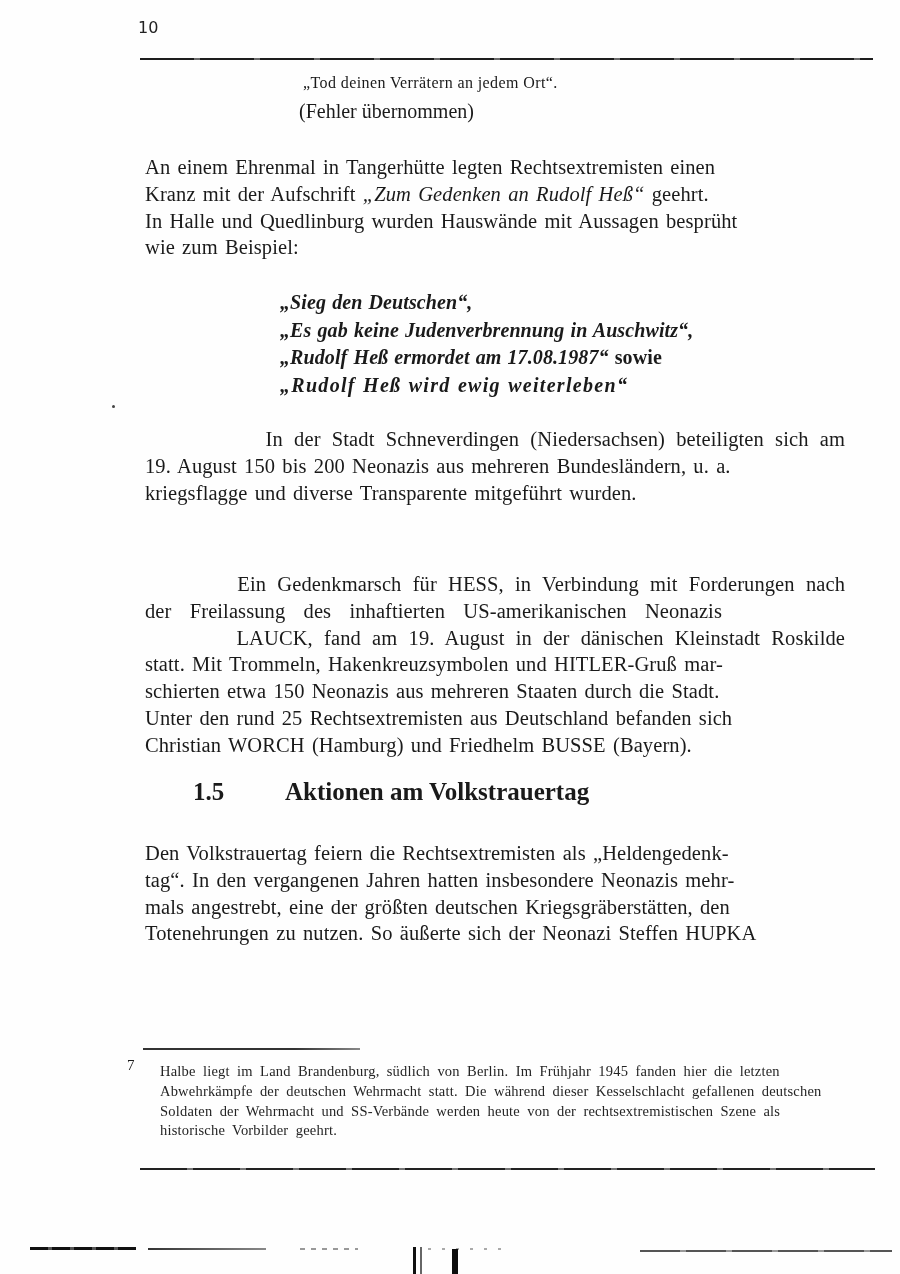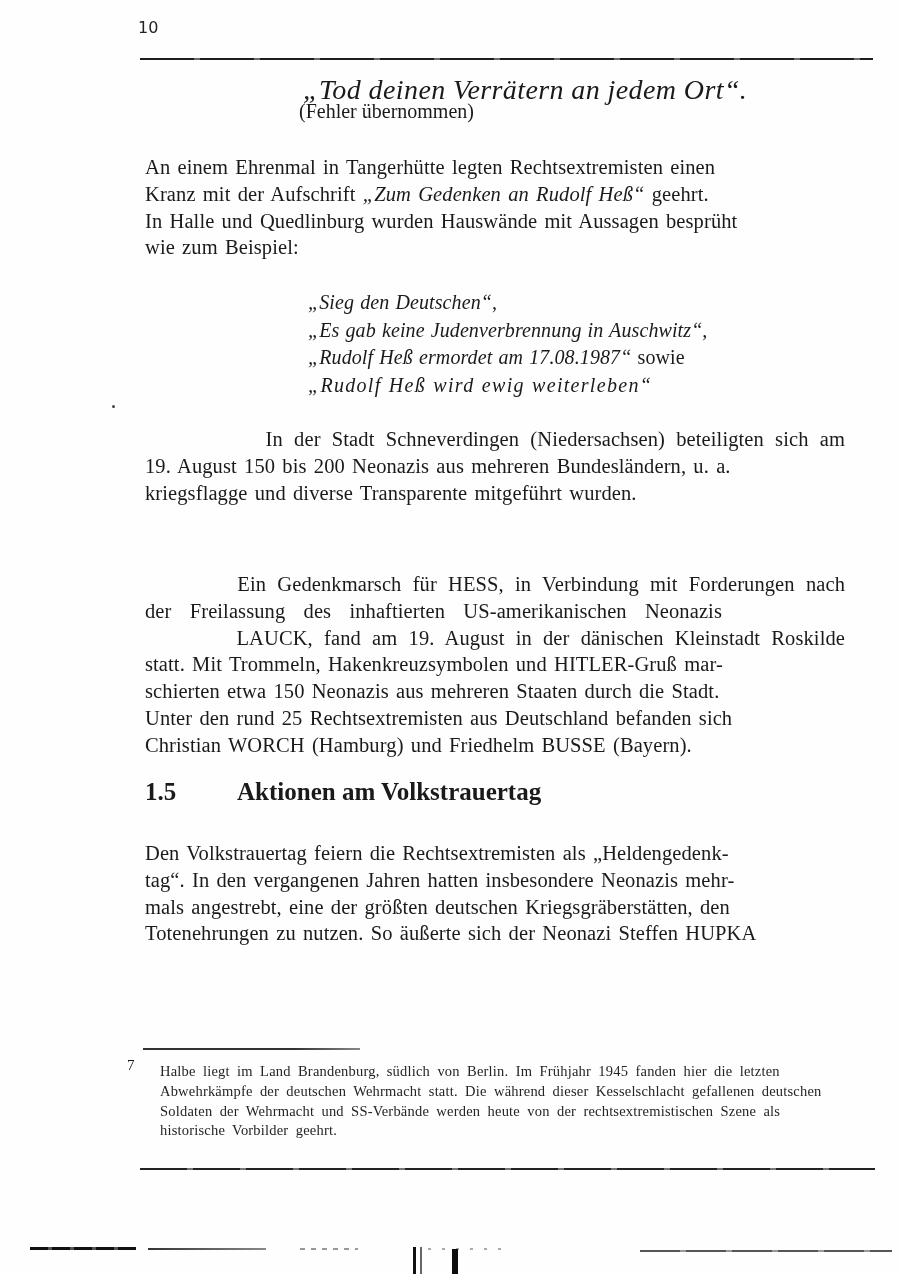--- a/index.html
+++ b/index.html
@@ -36,22 +36,21 @@
     left: 140px; top: 1168px; width: 735px; height: 2px;
     background: repeating-linear-gradient(90deg, #222 0 47px, #777 47px 53px);
   }
   .rule-footnote {
     left: 143px; top: 1048px; width: 217px; height: 2px;
     background: linear-gradient(90deg, #333 0 70%, #888 100%);
   }
   .epigraph-quote {
     position: absolute;
     left: 303px; top: 74px;
-    font-style: italic;
-    font-size: 28px;
+    font-size: 16px;
     letter-spacing: 0.4px;
     white-space: nowrap;
   }
   .epigraph-note {
     position: absolute;
     left: 299px; top: 100px;
     font-size: 20px;
     white-space: nowrap;
   }
   .para {
@@ -66,22 +65,23 @@
     white-space: nowrap;
     word-spacing: 2px;
     letter-spacing: 0.1px;
   }
   .ws2 { word-spacing: 6px; text-align: right; }
   .ws3 { word-spacing: 13px; }
   .it { font-style: italic; }
   .p1 { top: 154px; }
   .quotes {
     position: absolute;
-    left: 308px; top: 289px;
+    left: 280px; top: 289px;
     font-style: italic;
+    font-weight: bold;
   }
   .quotes .ln {
     font-size: 20px;
     line-height: 27.6px;
     height: 27.6px;
     word-spacing: 1px;
   }
   .quotes .roman { font-style: normal; }
   .q-spread { letter-spacing: 1.3px; }
   .p2 { top: 426px; }
@@ -89,20 +89,21 @@
   .heading {
     position: absolute;
     left: 145px; top: 778px;
     font-weight: bold;
     font-size: 25px;
     white-space: nowrap;
   }
   .heading .h-num {
     display: inline-block;
     width: 92px;
+    margin-left: 48px;
   }
   .p4 { top: 840px; }
   sup.fnref {
     font-size: 13px;
     vertical-align: 6px;
     line-height: 0;
   }
   .fn-marker {
     position: absolute;
     left: 127px; top: 1057px;

